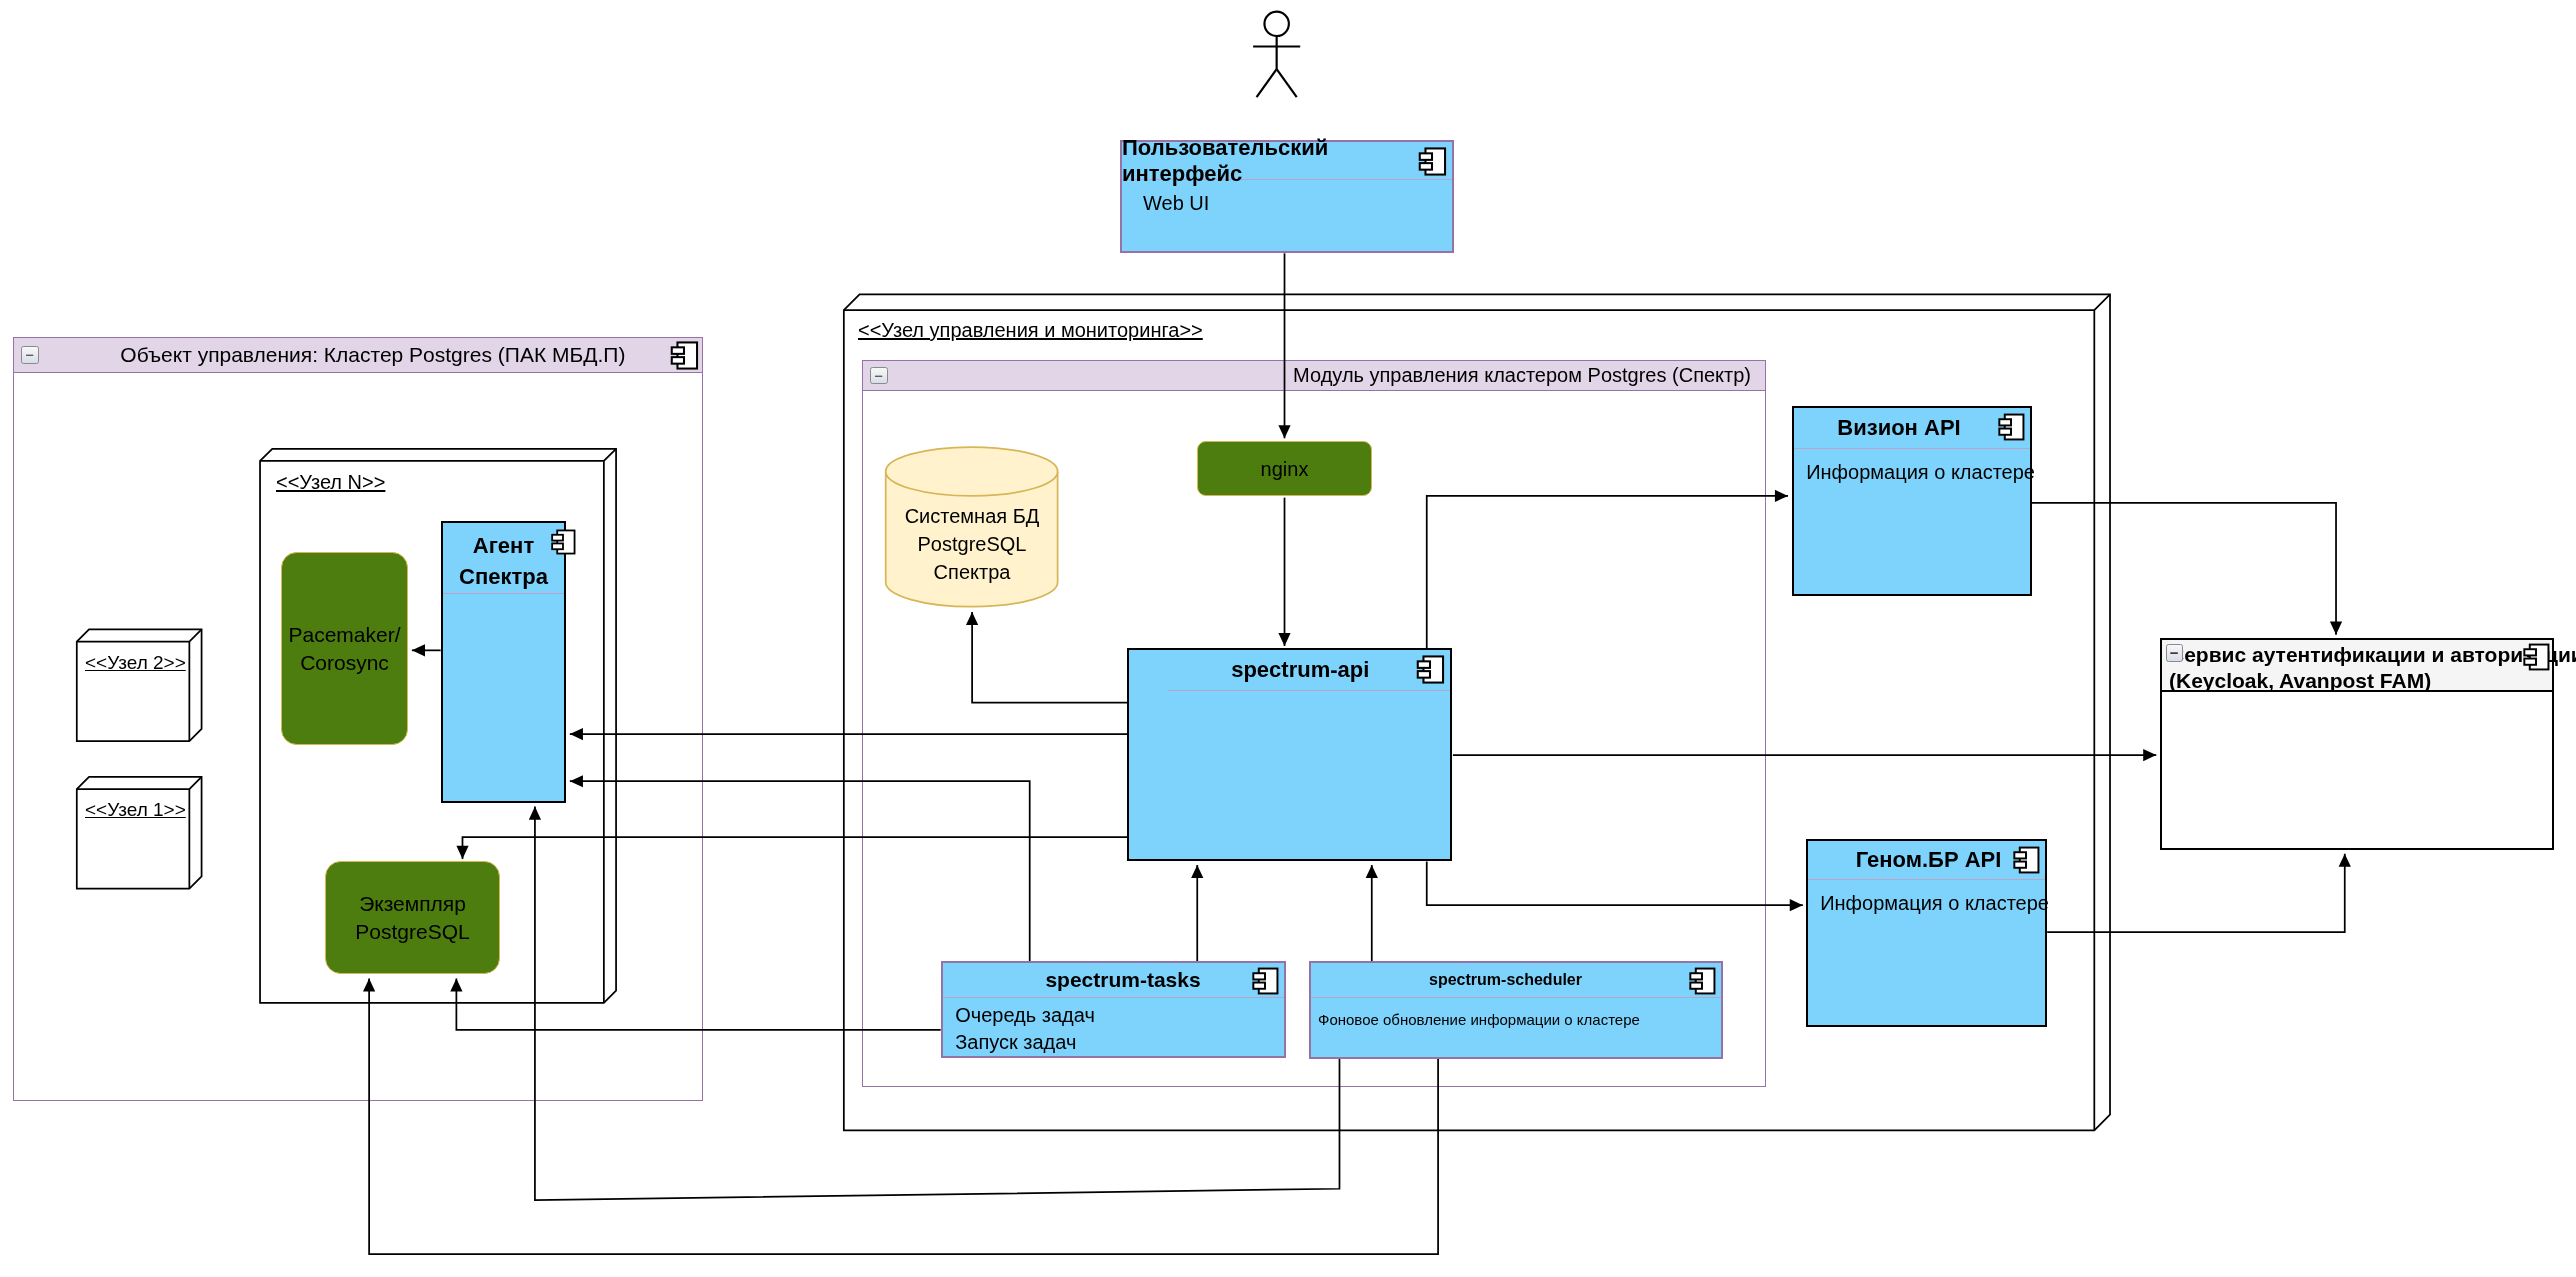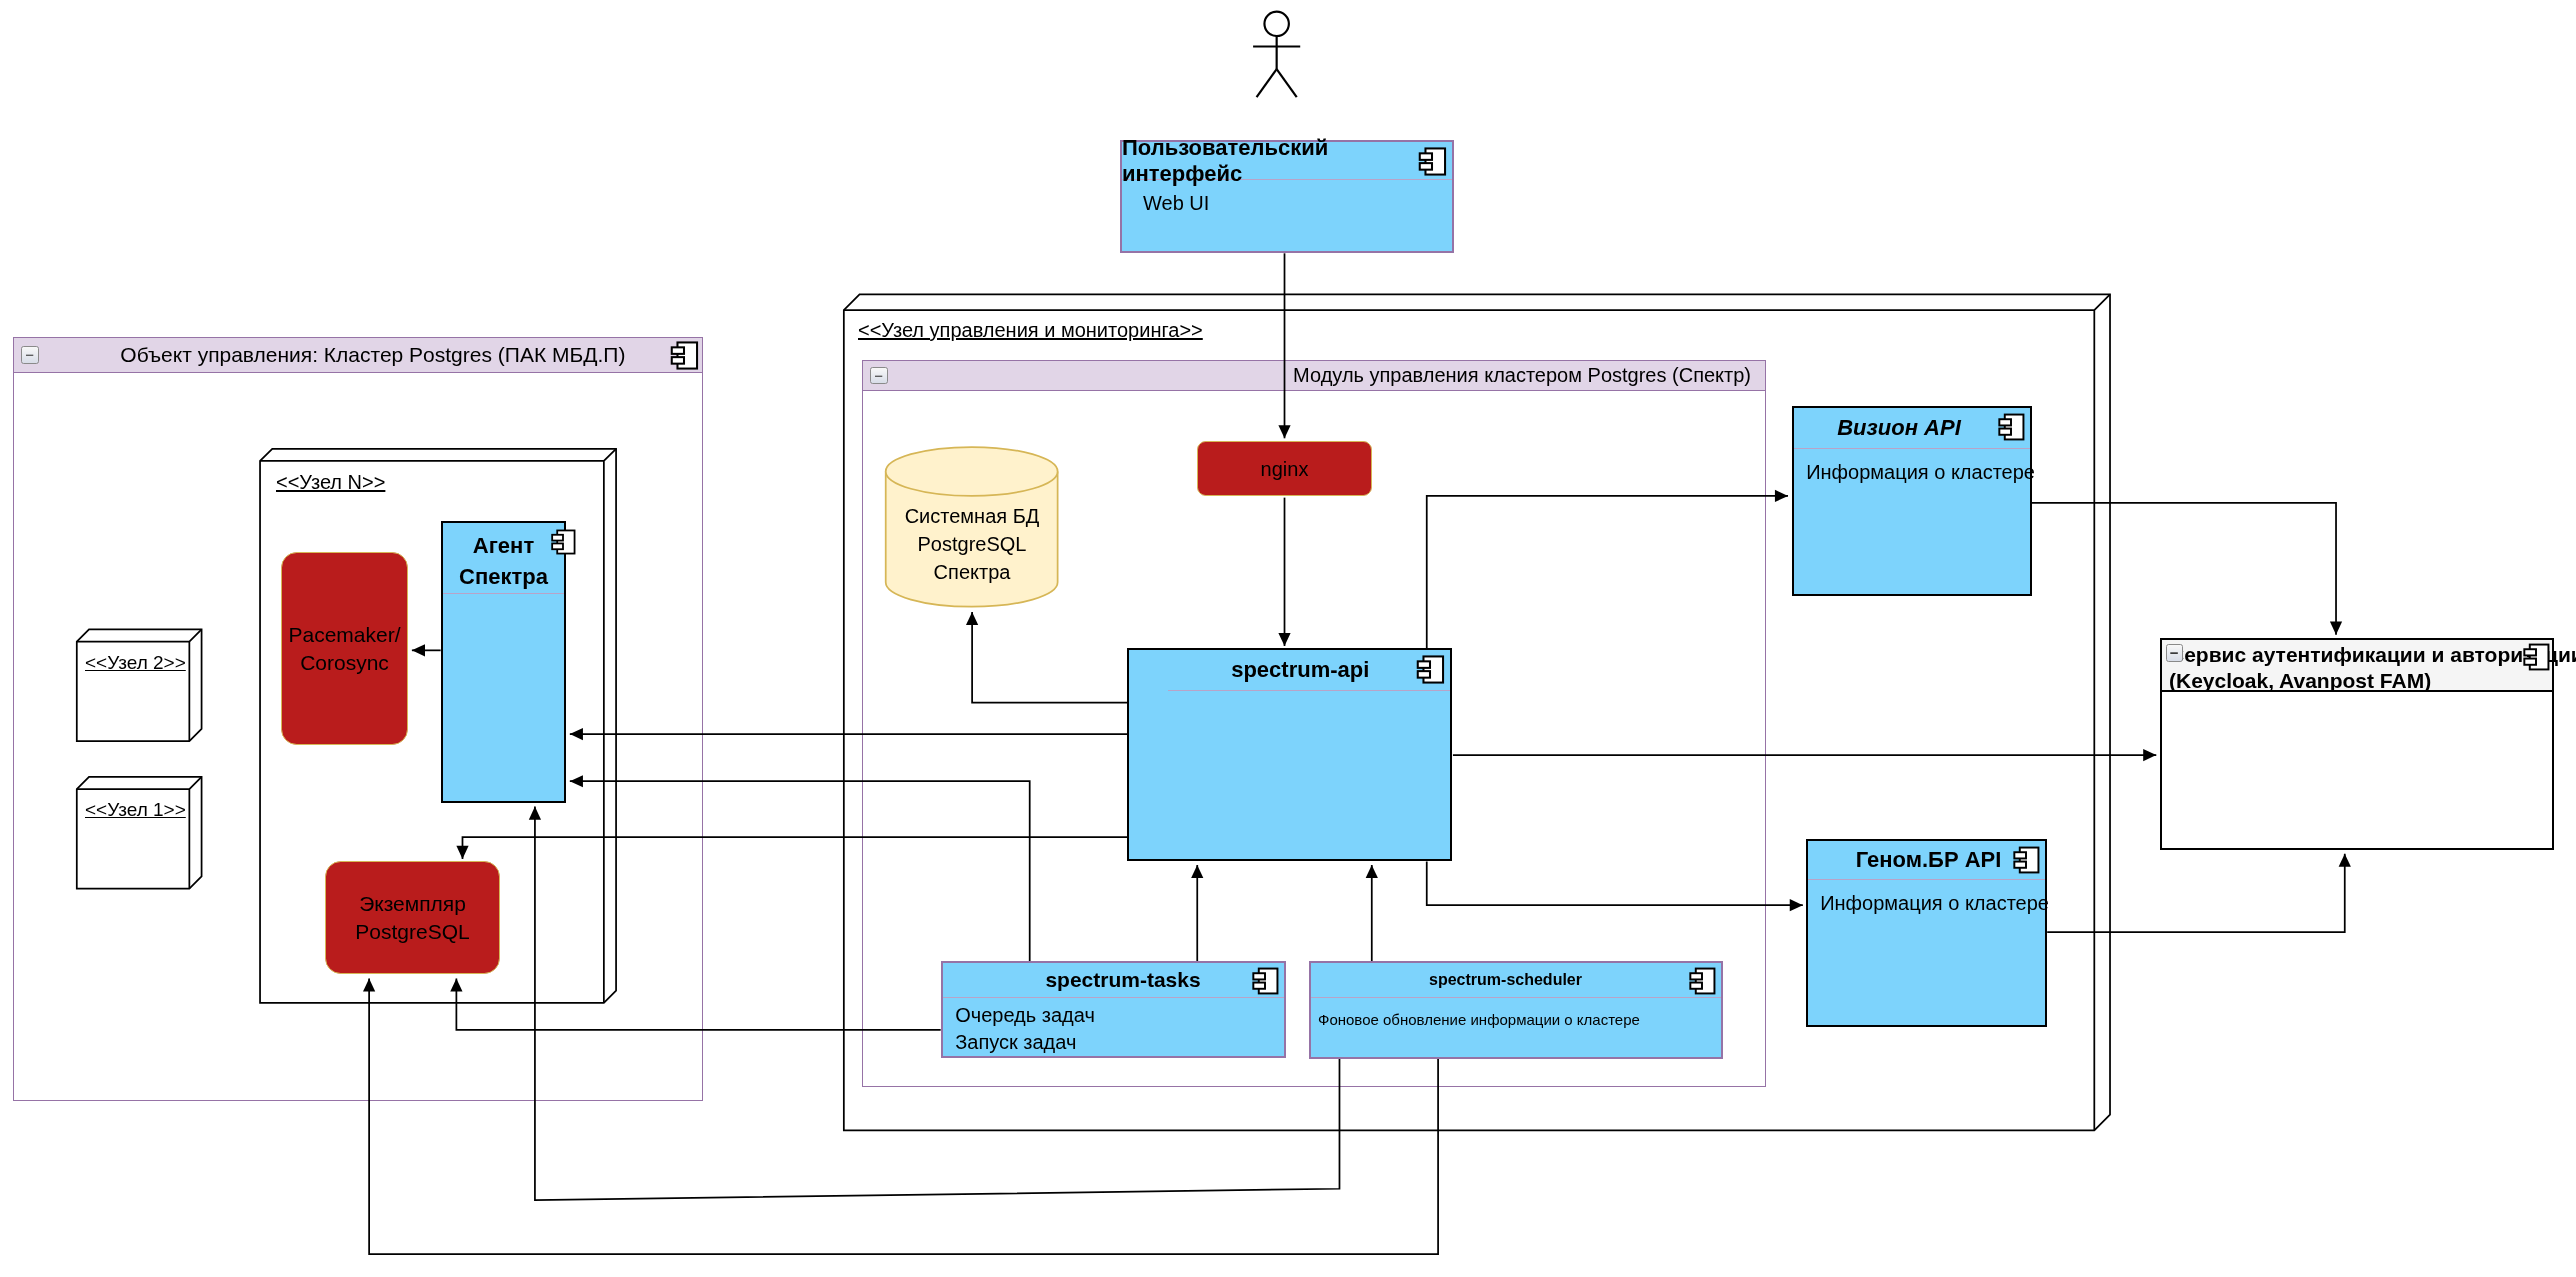--- a/index.html
+++ b/index.html
@@ -19,21 +19,21 @@
     color:#333;box-sizing:border-box;flex:0 0 auto;}
   
   .comp{position:absolute;z-index:4;background:#7dd3fc;box-sizing:border-box;}
   .comp.bold-border{border:2.6px solid #000;}
   .comp.purple-border{border:2.6px solid #9673A6;}
   .comp .head{position:relative;display:flex;align-items:center;justify-content:center;
     font-weight:bold;font-size:22px;border-bottom:0.9px solid #b9a3c7;box-sizing:border-box;}
   .comp .body{font-size:20px;padding:8.7px 0 0 12.2px;line-height:29px;}
   .cicon{position:absolute;top:4.4px;right:5.2px;}
   
-  .note{position:absolute;z-index:4;background:#b91c1c;border:1.7px solid #D6B656;border-radius:15.7px;
+  .note{position:absolute;z-index:4;background:#4d7c0f;border:1.7px solid #D6B656;border-radius:15.7px;
     display:flex;flex-direction:column;align-items:center;justify-content:center;
     font-size:21px;line-height:28px;box-sizing:border-box;text-align:center;}
   
   .auth{position:absolute;z-index:4;background:#fff;border:2.6px solid #000;box-sizing:border-box;}
   .auth .ahead{position:relative;background:#F5F5F5;border-bottom:2.6px solid #000;
     font-weight:bold;font-size:21px;line-height:26px;padding:1.7px 35px 1.7px 7px;box-sizing:border-box;}
   .auth .minus{position:absolute;left:3.5px;top:4.4px;margin:0;}
   .cyl-text{position:absolute;z-index:4;font-size:20px;line-height:28px;text-align:center;}
 </style>
 </head>
@@ -205,21 +205,21 @@
         <rect x="10" y="3" width="24" height="32" fill="#fff" stroke="#000" stroke-width="2.5"></rect>
         <rect x="3" y="9" width="15" height="8" fill="#fff" stroke="#000" stroke-width="2.5"></rect>
         <rect x="3" y="21" width="15" height="8" fill="#fff" stroke="#000" stroke-width="2.5"></rect>
       </svg>
     </div>
     <div class="body" style="font-size:15px;padding:7px 0 0 7px;white-space:nowrap;">Фоновое обновление информации о кластере</div>
   </div>
 
   <div class="comp bold-border" style="left:1792px;top:406px;width:240px;height:190px;">
     <div class="head" style="height:41px;">
-      <span style="margin-right:26px;font-style:italic;">Визион API</span>
+      <span style="margin-right:26px;">Визион API</span>
       <svg class="cicon" width="28" height="30" viewBox="0 0 36 38">
         <rect x="10" y="3" width="24" height="32" fill="#fff" stroke="#000" stroke-width="2.5"></rect>
         <rect x="3" y="9" width="15" height="8" fill="#fff" stroke="#000" stroke-width="2.5"></rect>
         <rect x="3" y="21" width="15" height="8" fill="#fff" stroke="#000" stroke-width="2.5"></rect>
       </svg>
     </div>
     <div class="body" style="white-space:nowrap;">Информация о кластере</div>
   </div>
 
   <div class="comp bold-border" style="left:1806px;top:839px;width:241px;height:188px;">

